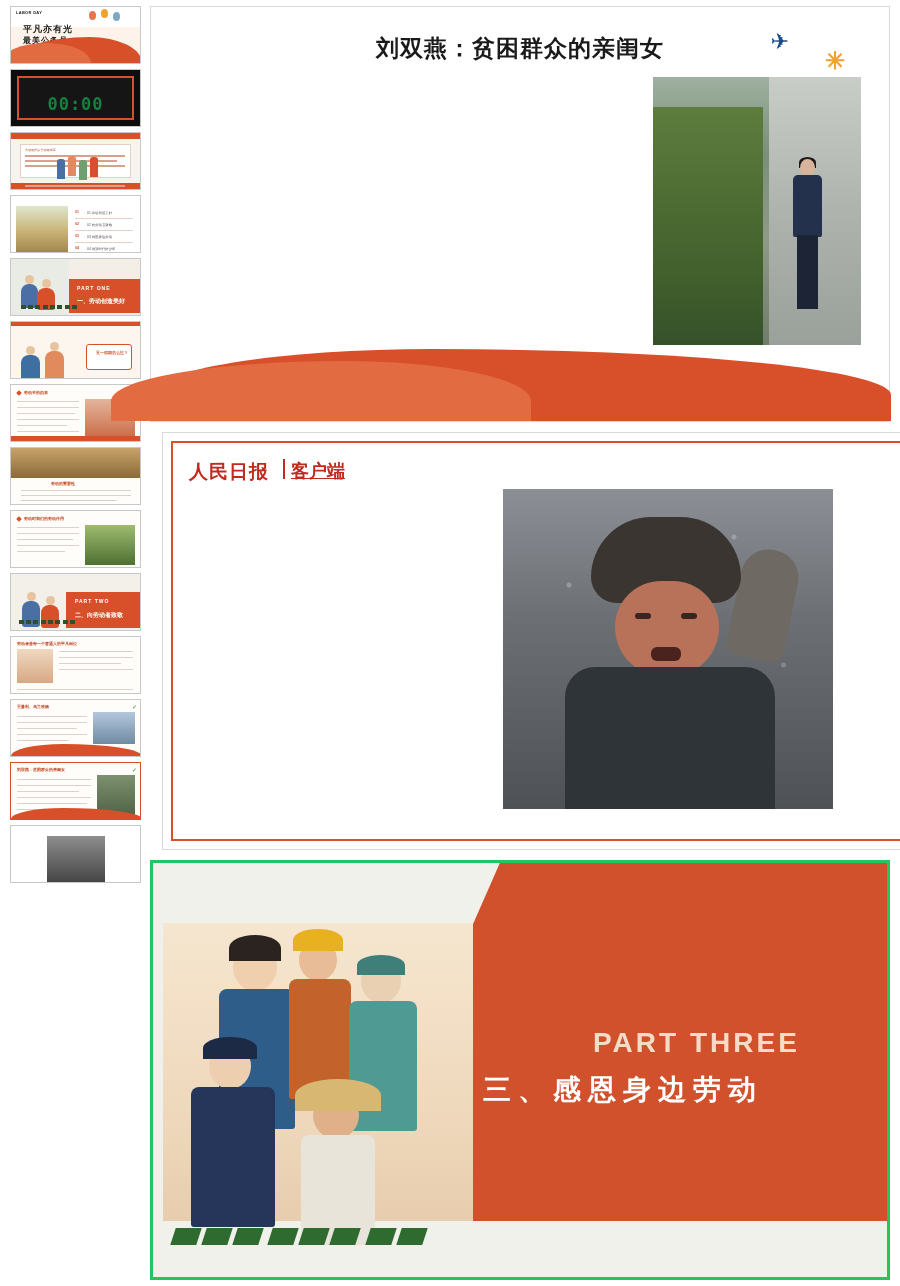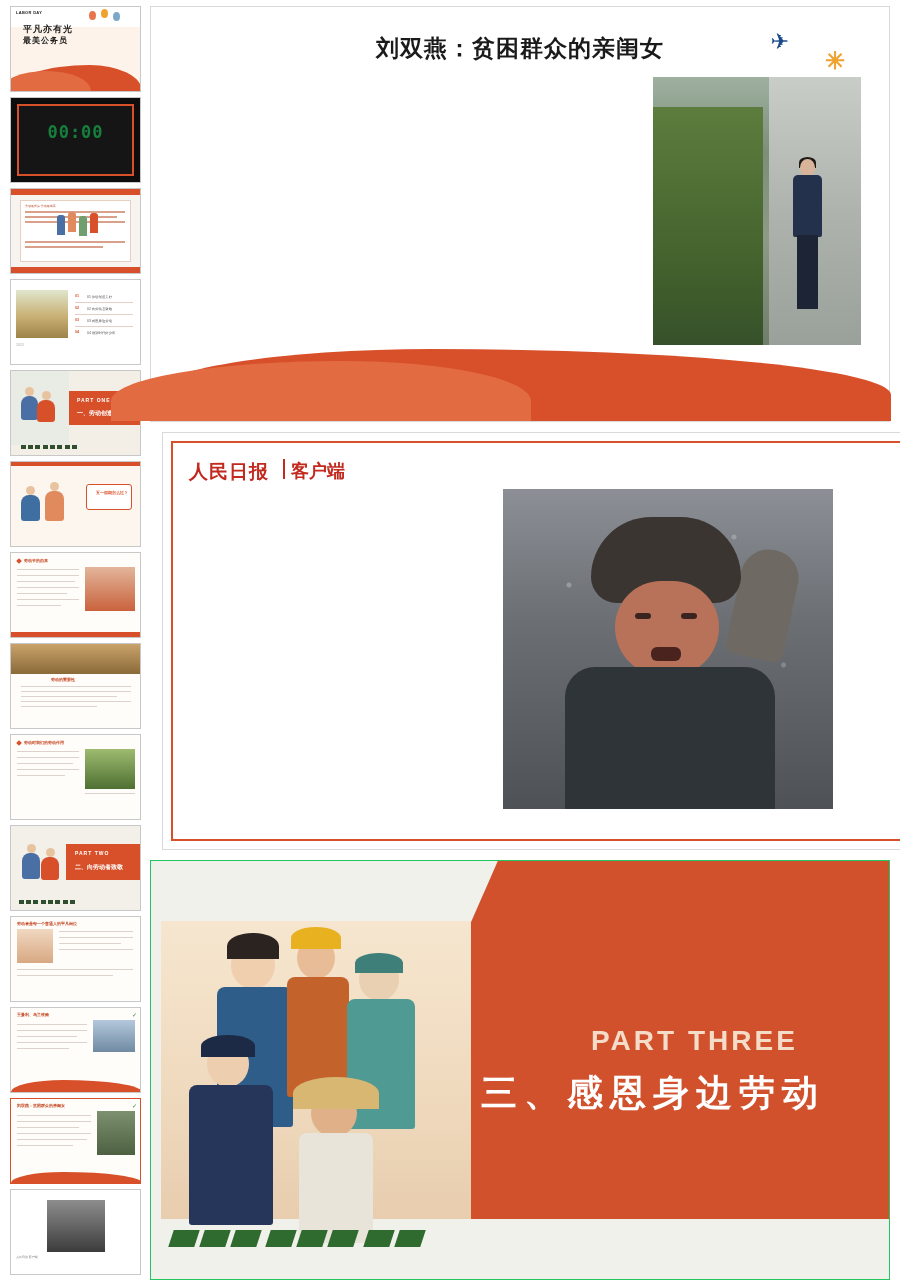--- a/index.html
+++ b/index.html
@@ -21,21 +21,21 @@
     position: absolute;
     left: 0; top: 0;
     width: 150px;
     height: 1286px;
     background: #ffffff;
     padding: 6px 0 0 10px;
   }
   .thumb {
     position: relative;
     width: 131px;
-    height: 86px;
+    height: 58px;
     margin-bottom: 5px;
     border: 1px solid #c8c8c8;
     background: #fdfdfd;
     overflow: hidden;
     font-size: 4px;
     color: #333;
   }
   .thumb.sel { border: 1.5px solid #d8502a; }
 
   
@@ -178,21 +178,21 @@
     position:absolute; left:8px; top:8px; right:8px; bottom:8px;
     border:2px solid #d8502a; background:#fff;
   }
   #slideB .rmrb {
     position:absolute; left:26px; top:26px; font-size:19px; font-weight:bold;
     color:#c22a1f; font-family:"DejaVu Serif", serif; letter-spacing:1px;
   }
   #slideB .divider { position:absolute; left:120px; top:26px; width:1.5px; height:20px; background:#c22a1f; }
   #slideB .kehu {
     position:absolute; left:128px; top:26px; font-size:18px; font-weight:bold;
-    color:#c22a1f; font-family:"DejaVu Serif", serif;
+    color:#c22a1f; font-family:"DejaVu Serif", serif;text-decoration:underline;
   }
   #slideB .bili { position:absolute; right:26px; top:30px; font-size:13px; color:#9a9a9a; font-weight:bold; }
   #slideB .video {
     position:absolute; left:340px; top:56px; width:330px; height:320px;
     background:linear-gradient(180deg,#8c9096 0%,#6c7075 40%,#4e5257 100%);
     overflow:hidden;
   }
   #slideB .video .snow { position:absolute; inset:0;
     background:radial-gradient(circle at 20% 30%, rgba(255,255,255,.25) 0 2px, transparent 3px),
                radial-gradient(circle at 70% 15%, rgba(255,255,255,.22) 0 2px, transparent 3px),
@@ -206,39 +206,39 @@
   #slideB .video .eye2 { position:absolute; left:178px; top:124px; width:16px; height:6px; background:#3a2420; border-radius:3px; }
   #slideB .video .mouth { position:absolute; left:148px; top:158px; width:30px; height:14px; background:#4a231f; border-radius:6px; }
   #slideB .video .body { position:absolute; left:62px; top:178px; width:210px; height:150px;
     background:#2f3438; border-radius:30px 30px 0 0; }
   #slideB .video .tool { position:absolute; left:232px; top:60px; width:58px; height:110px;
     background:#6e6a63; border-radius:28px 28px 10px 10px; transform:rotate(12deg); }
 
   
   #slideC {
     position:absolute; left:0; top:860px; width:740px; height:420px;
-    background:#f1f1ec; border:1px solid #22c55e; overflow:hidden;
+    background:#f1f1ec; border:3px solid #22c55e; overflow:hidden;
   }
   #slideC .orange {
     position:absolute; left:190px; top:0; width:560px; height:358px;
     background:#d0512c;
     clip-path: polygon(28% 0, 100% 0, 100% 100%, 0 100%);
   }
   #slideC .illus {
     position:absolute; left:10px; top:60px; width:310px; height:298px;
     background:linear-gradient(180deg,#f6e6cf 0%,#efd9bd 60%,#e8cdae 100%);
   }
   #slideC .pt3 {
     position:absolute; left:440px; top:164px;
     font-size:28px; font-weight:bold; color:#f5dcc9; letter-spacing:3px;
     font-family:"Liberation Sans", sans-serif;
   }
   #slideC .cn3 {
     position:absolute; left:330px; top:208px;
-    font-size:36px; font-weight:bold; color:#ffffff; letter-spacing:7px;
+    font-size:28px; font-weight:bold; color:#ffffff; letter-spacing:7px;
     font-family:"DejaVu Serif", serif;
   }
   #slideC .dashes { position:absolute; left:20px; bottom:28px; }
   #slideC .dash { display:inline-block; width:26px; height:17px; background:#2f6b2f;
     margin-right:5px; transform: skewX(-18deg); }
 
   
   .fig { position:absolute; }
   .fig .head { position:absolute; border-radius:50%; }
   .fig .body { position:absolute; border-radius:8px 8px 3px 3px; }

